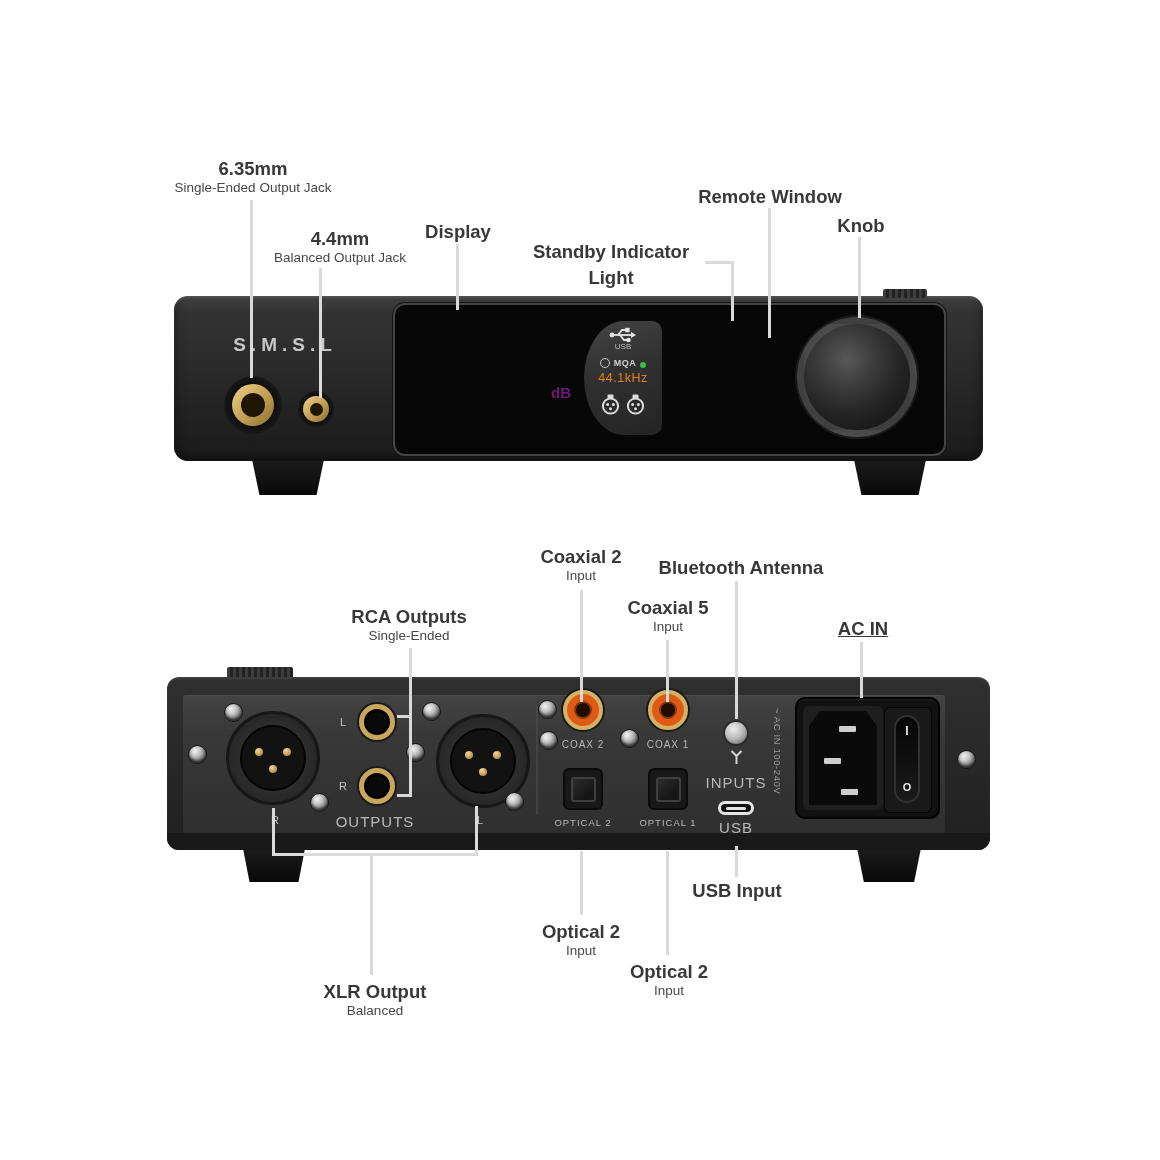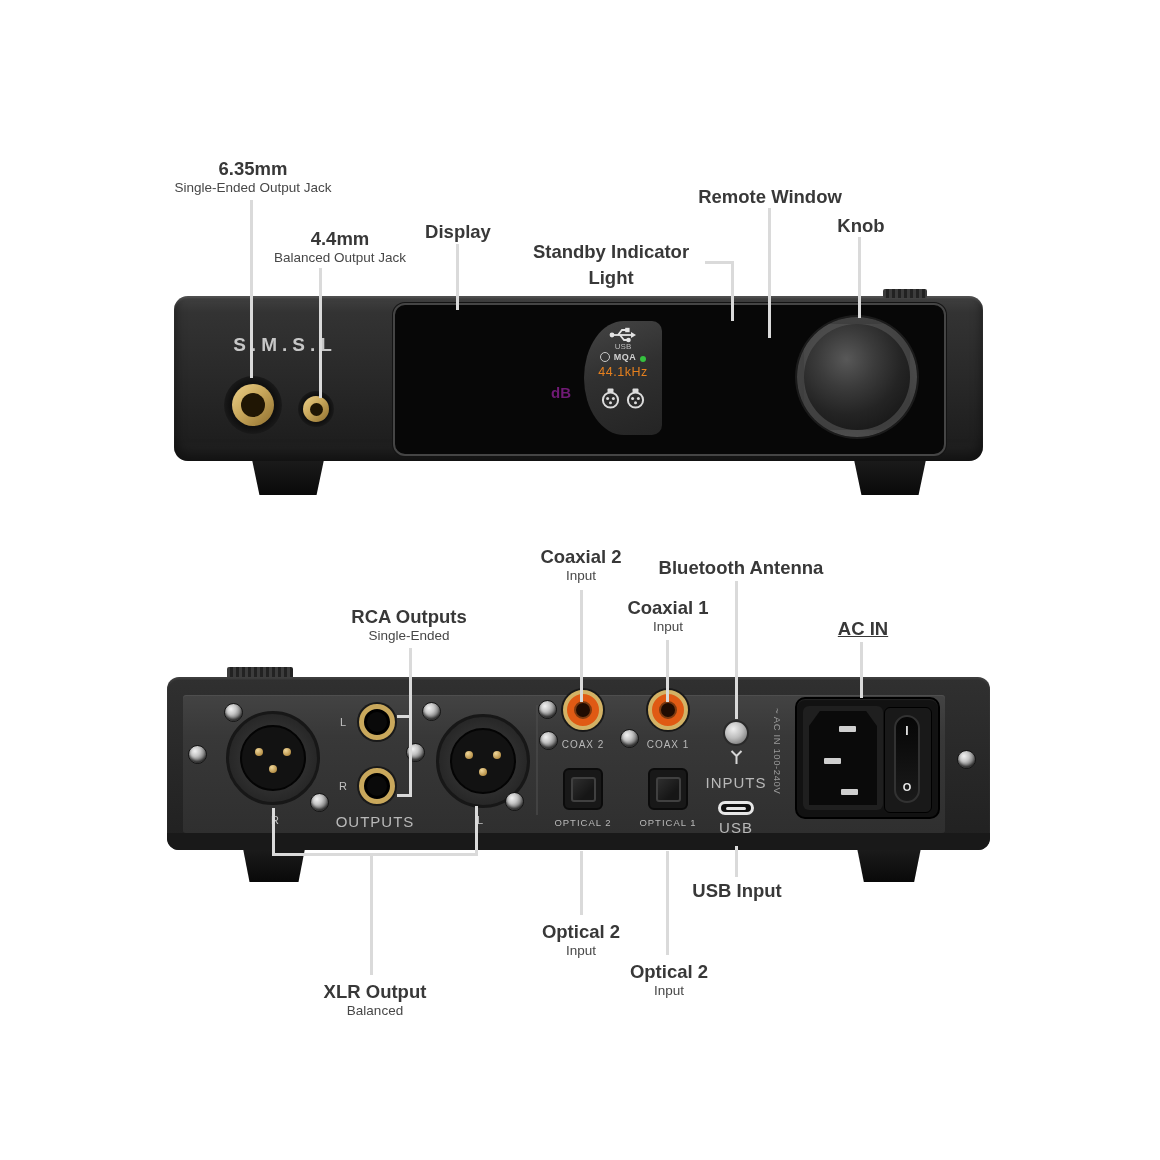--- a/index.html
+++ b/index.html
@@ -42,21 +42,21 @@
              display:flex;align-items:center;justify-content:center;}
   .jack-hole{border-radius:50%;background:#201604;}
   .disp-val{position:absolute;left:420px;top:352px;font-family:"DejaVu Sans",sans-serif;
             font-size:47px;color:#4ba0e0;letter-spacing:1px;z-index:3;}
   .disp-unit{position:absolute;left:551px;top:384px;font-size:15px;font-weight:bold;color:#701a75;z-index:3;}
   .side-panel{position:absolute;left:584px;top:321px;width:78px;height:114px;z-index:3;
       border-radius:40px 10px 10px 40px / 57px 10px 10px 57px;
       background:linear-gradient(160deg,#454545 0%,#303030 45%,#242424 100%);
       display:flex;flex-direction:column;align-items:center;padding-top:5px;box-sizing:border-box;}
   .sp-usb-txt{font-size:8px;color:#bdbdbd;margin-top:-1px;}
-  .sp-row{display:flex;align-items:flex-end;gap:4px;margin-top:1px;}
+  .sp-row{display:flex;align-items:flex-end;gap:4px;margin-top:7px;}
   .mqa-circ{width:10px;height:10px;border-radius:50%;border:1.5px solid #c9c9c9;box-sizing:border-box;}
   .mqa-txt{font-size:9px;color:#d2d2d2;font-weight:bold;letter-spacing:.5px;}
   .mqa-dot{width:6px;height:6px;border-radius:50%;background:#35c13f;}
   .sp-rate{font-size:12.5px;font-weight:normal;color:#e6801e;margin-top:3px;letter-spacing:.5px;}
   .sp-xlr-row{display:flex;gap:4px;margin-top:9px;}
   .knob{position:absolute;left:797px;top:317px;width:120px;height:120px;border-radius:50%;z-index:3;
      background:radial-gradient(circle at 40% 33%,#585858 0%,#3b3b3b 30%,#242424 58%,#191919 80%,#2f2f2f 100%);
      border:7px solid rgba(92,92,92,.55);box-sizing:border-box;box-shadow:0 0 0 2px #1b1b1b;}
 
   
@@ -193,21 +193,21 @@
   </div>
 
   <div class="knob"></div>
 
   <div class="co-title" style="left:409px;top:605px;">RCA Outputs</div>
   <div class="co-sub" style="left:409px;top:628px;">Single-Ended</div>
 
   <div class="co-title" style="left:581px;top:545px;">Coaxial 2</div>
   <div class="co-sub" style="left:581px;top:568px;">Input</div>
 
-  <div class="co-title" style="left:668px;top:596px;">Coaxial 1</div>
+  <div class="co-title" style="left:668px;top:596px;">Coaxial 5</div>
   <div class="co-sub" style="left:668px;top:619px;">Input</div>
 
   <div class="co-title" style="left:741px;top:556px;">Bluetooth Antenna</div>
   <div class="co-title" style="left:863px;top:617px;text-decoration:underline;">AC IN</div>
 
   <div class="co-title" style="left:737px;top:879px;">USB Input</div>
 
   <div class="co-title" style="left:581px;top:920px;">Optical 2</div>
   <div class="co-sub" style="left:581px;top:943px;">Input</div>
 

